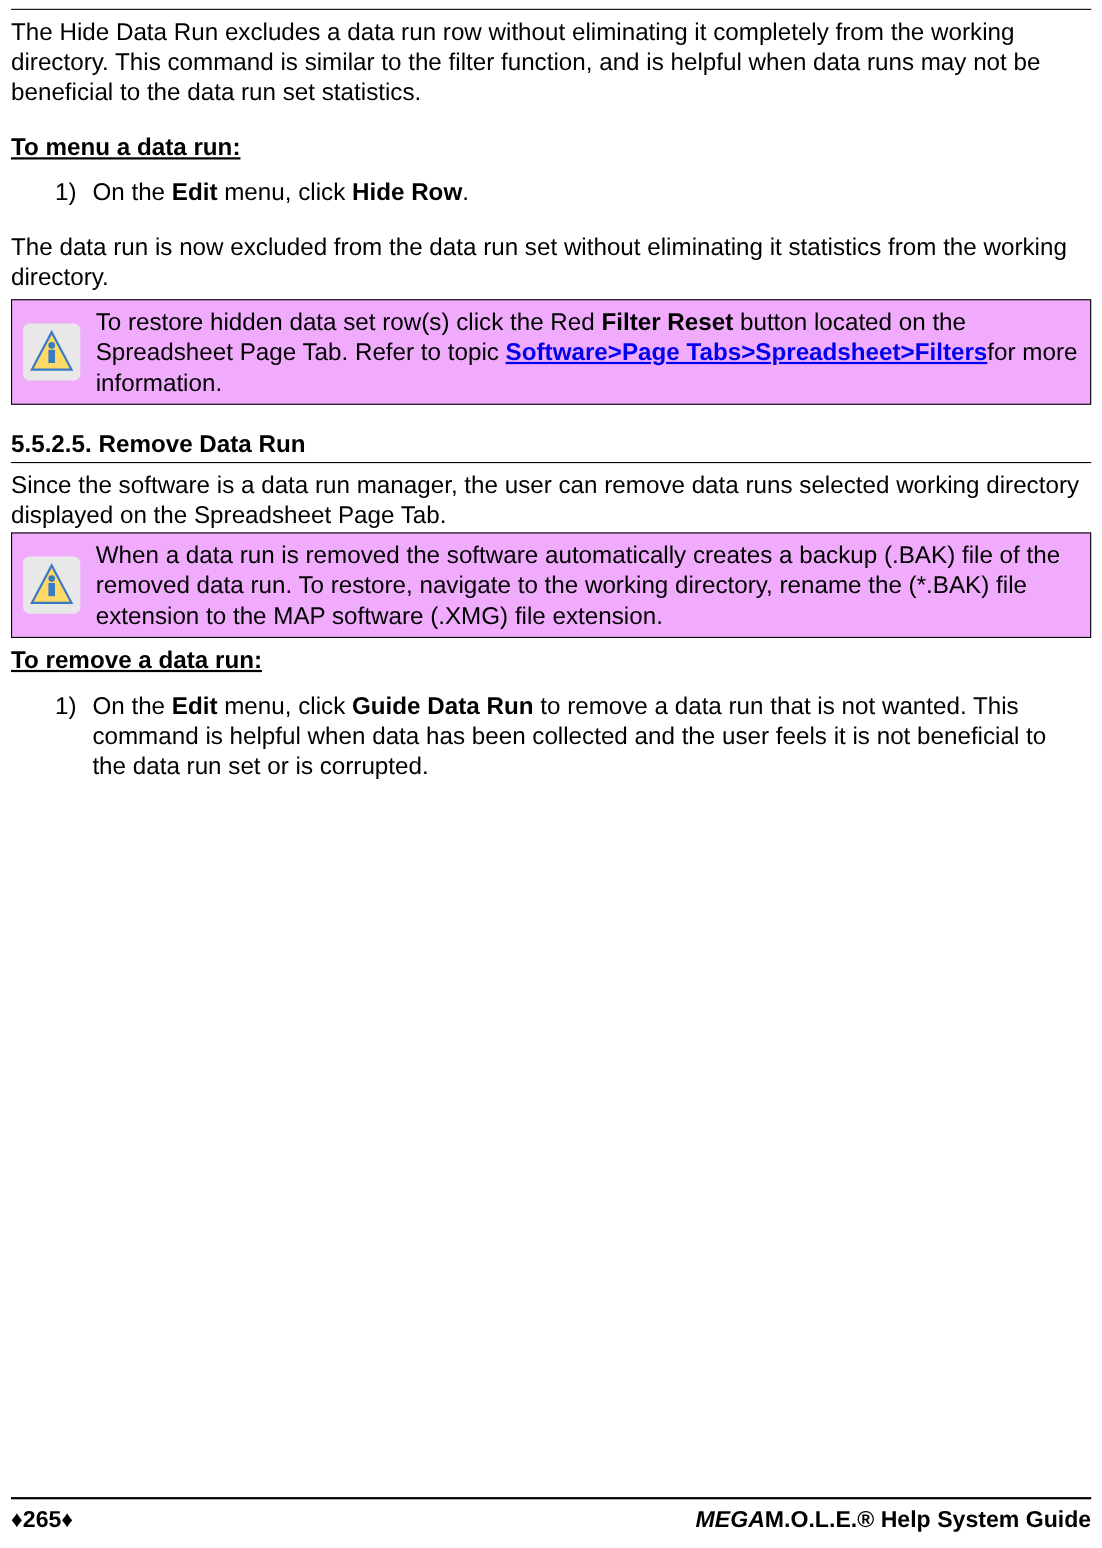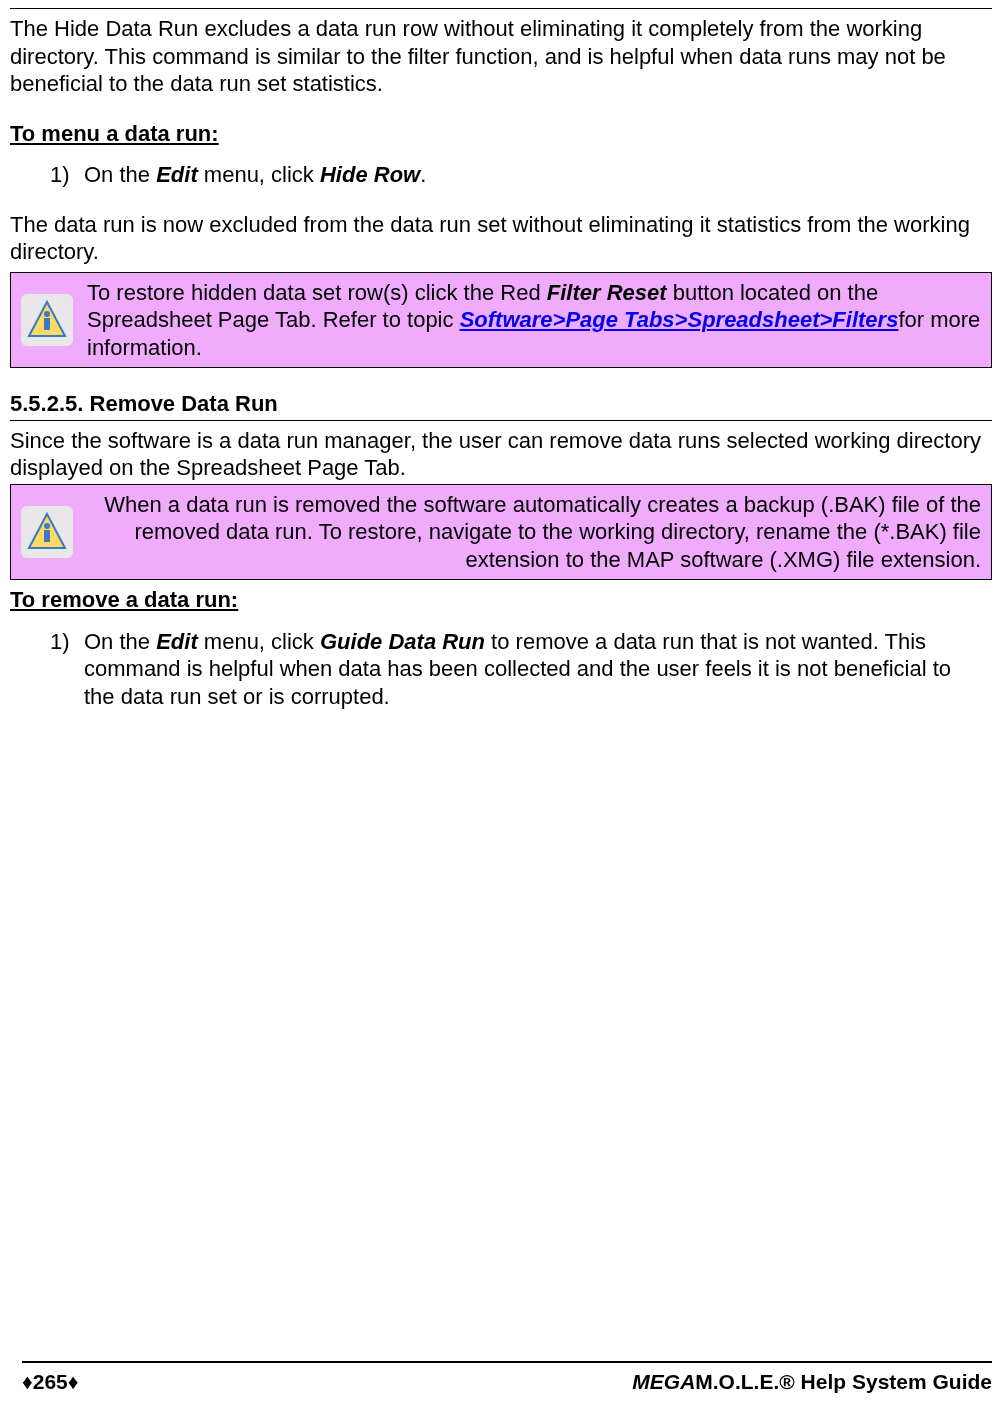--- a/index.html
+++ b/index.html
@@ -44,37 +44,35 @@
       min-width: 34px;
     }
     .list-text {
       flex: 1;
       padding-right: 20px;
     }
     .bold {
       font-weight: bold;
     }
     .italic {
-      font-style: italic;
     }
     .link {
       color: #0000EE;
       text-decoration: underline;
     }
     .note-box {
       border: 1px solid #000;
       display: flex;
       padding: 6px 10px;
       margin-bottom: 22px;
       background: #f0abfc;
       align-items: flex-start;
     }
     .note-box-2 {
       margin-bottom: 6px;
-      text-align: right;
     }
     .note-icon {
       width: 52px;
       height: 52px;
       flex-shrink: 0;
       margin-right: 14px;
       align-self: center;
       display: flex;
       align-items: center;
       justify-content: center;
@@ -85,21 +83,21 @@
     .note-icon svg {
       width: 44px;
       height: 44px;
     }
     .note-text {
       flex: 1;
     }
     .footer {
       position: absolute;
       bottom: 12px;
-      left: 22px;
+      left: 10px;
       right: 10px;
     }
     .footer-hr {
       border: none;
       border-top: 2px solid #000;
       margin-bottom: 6px;
     }
     .footer-row {
       display: flex;
       justify-content: space-between;

